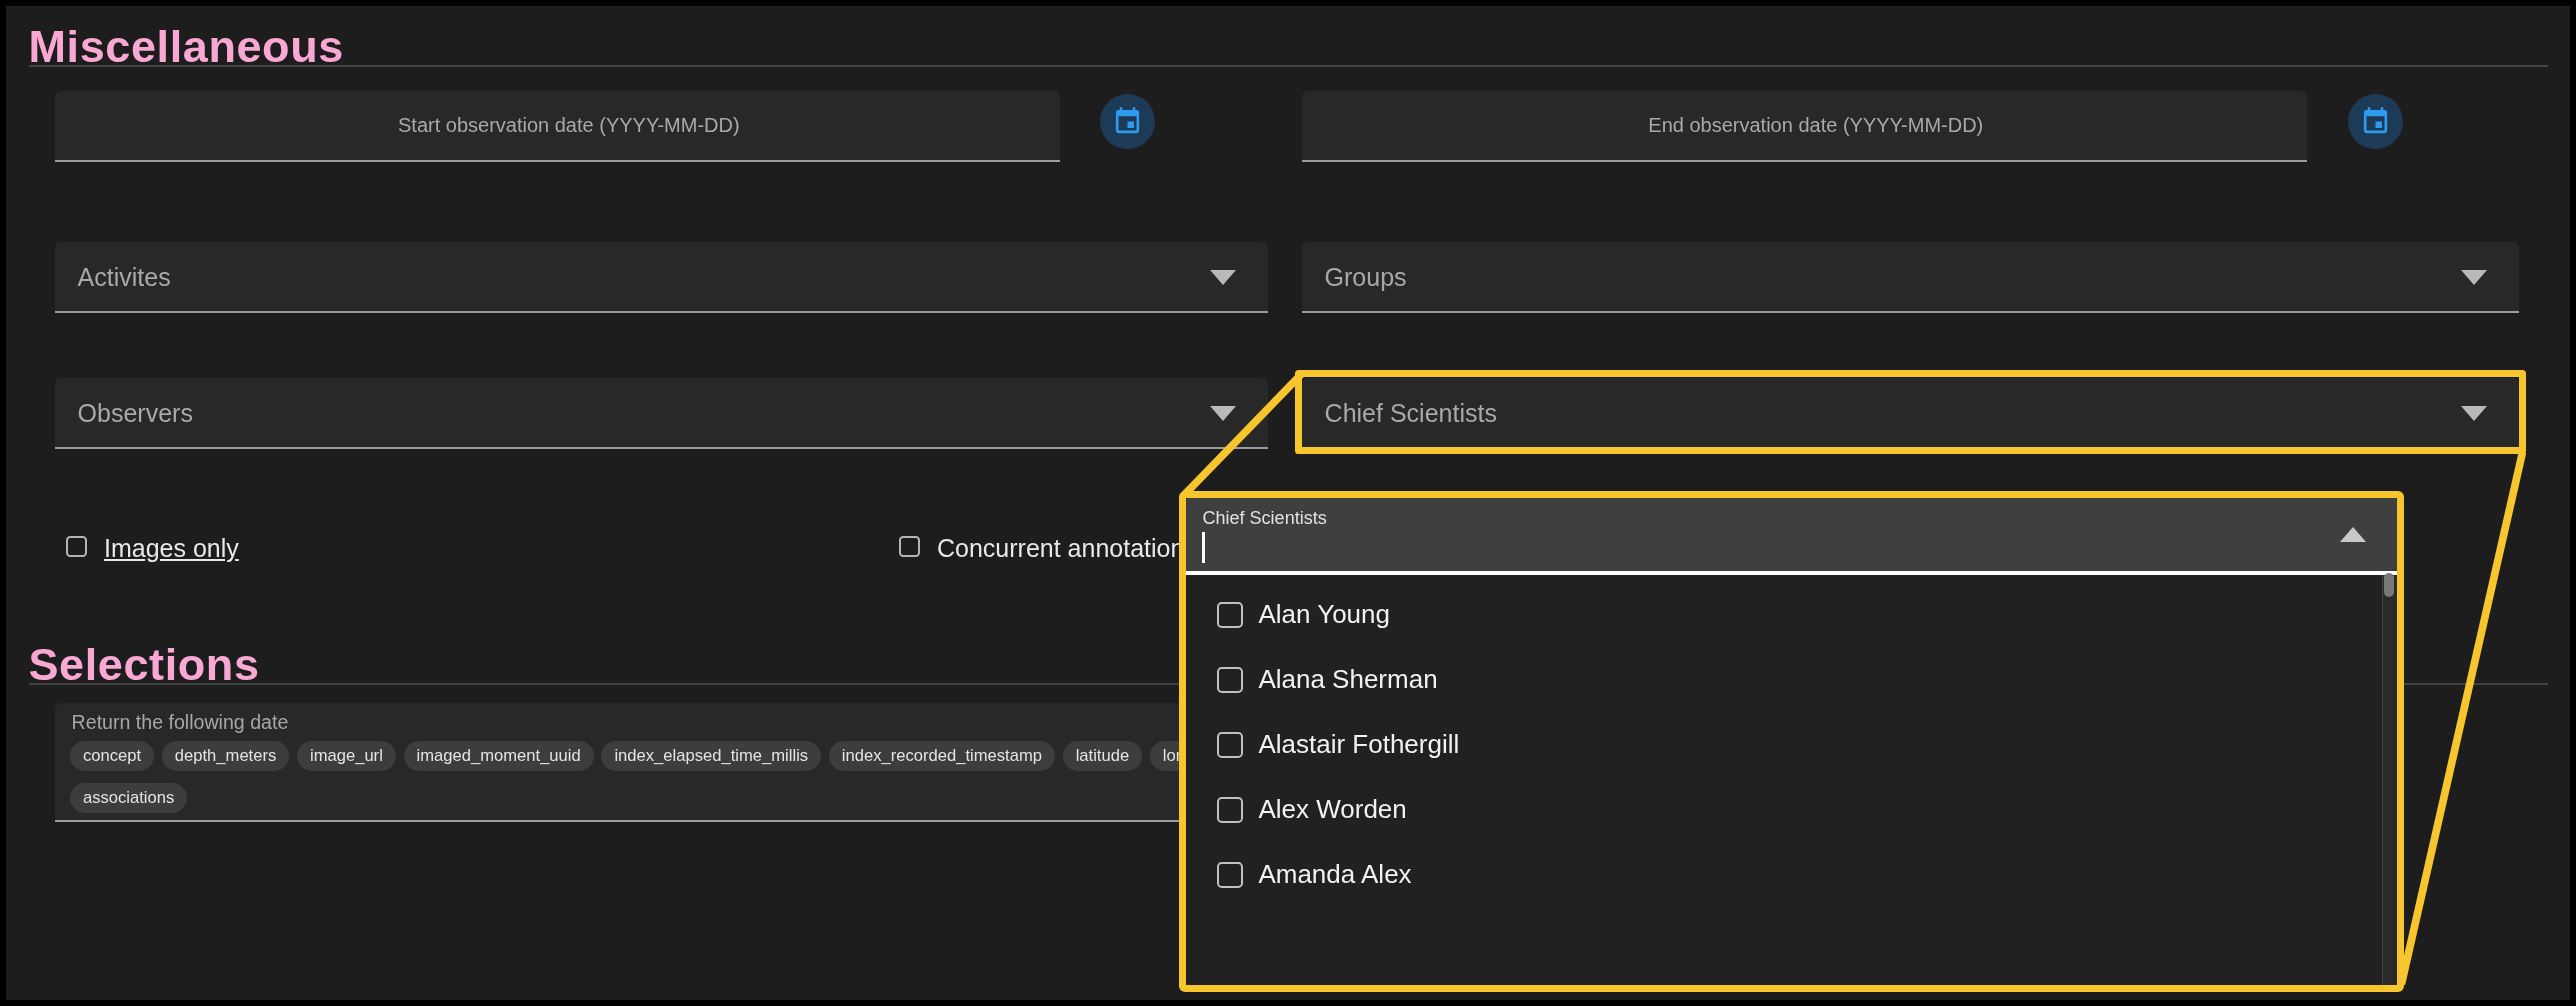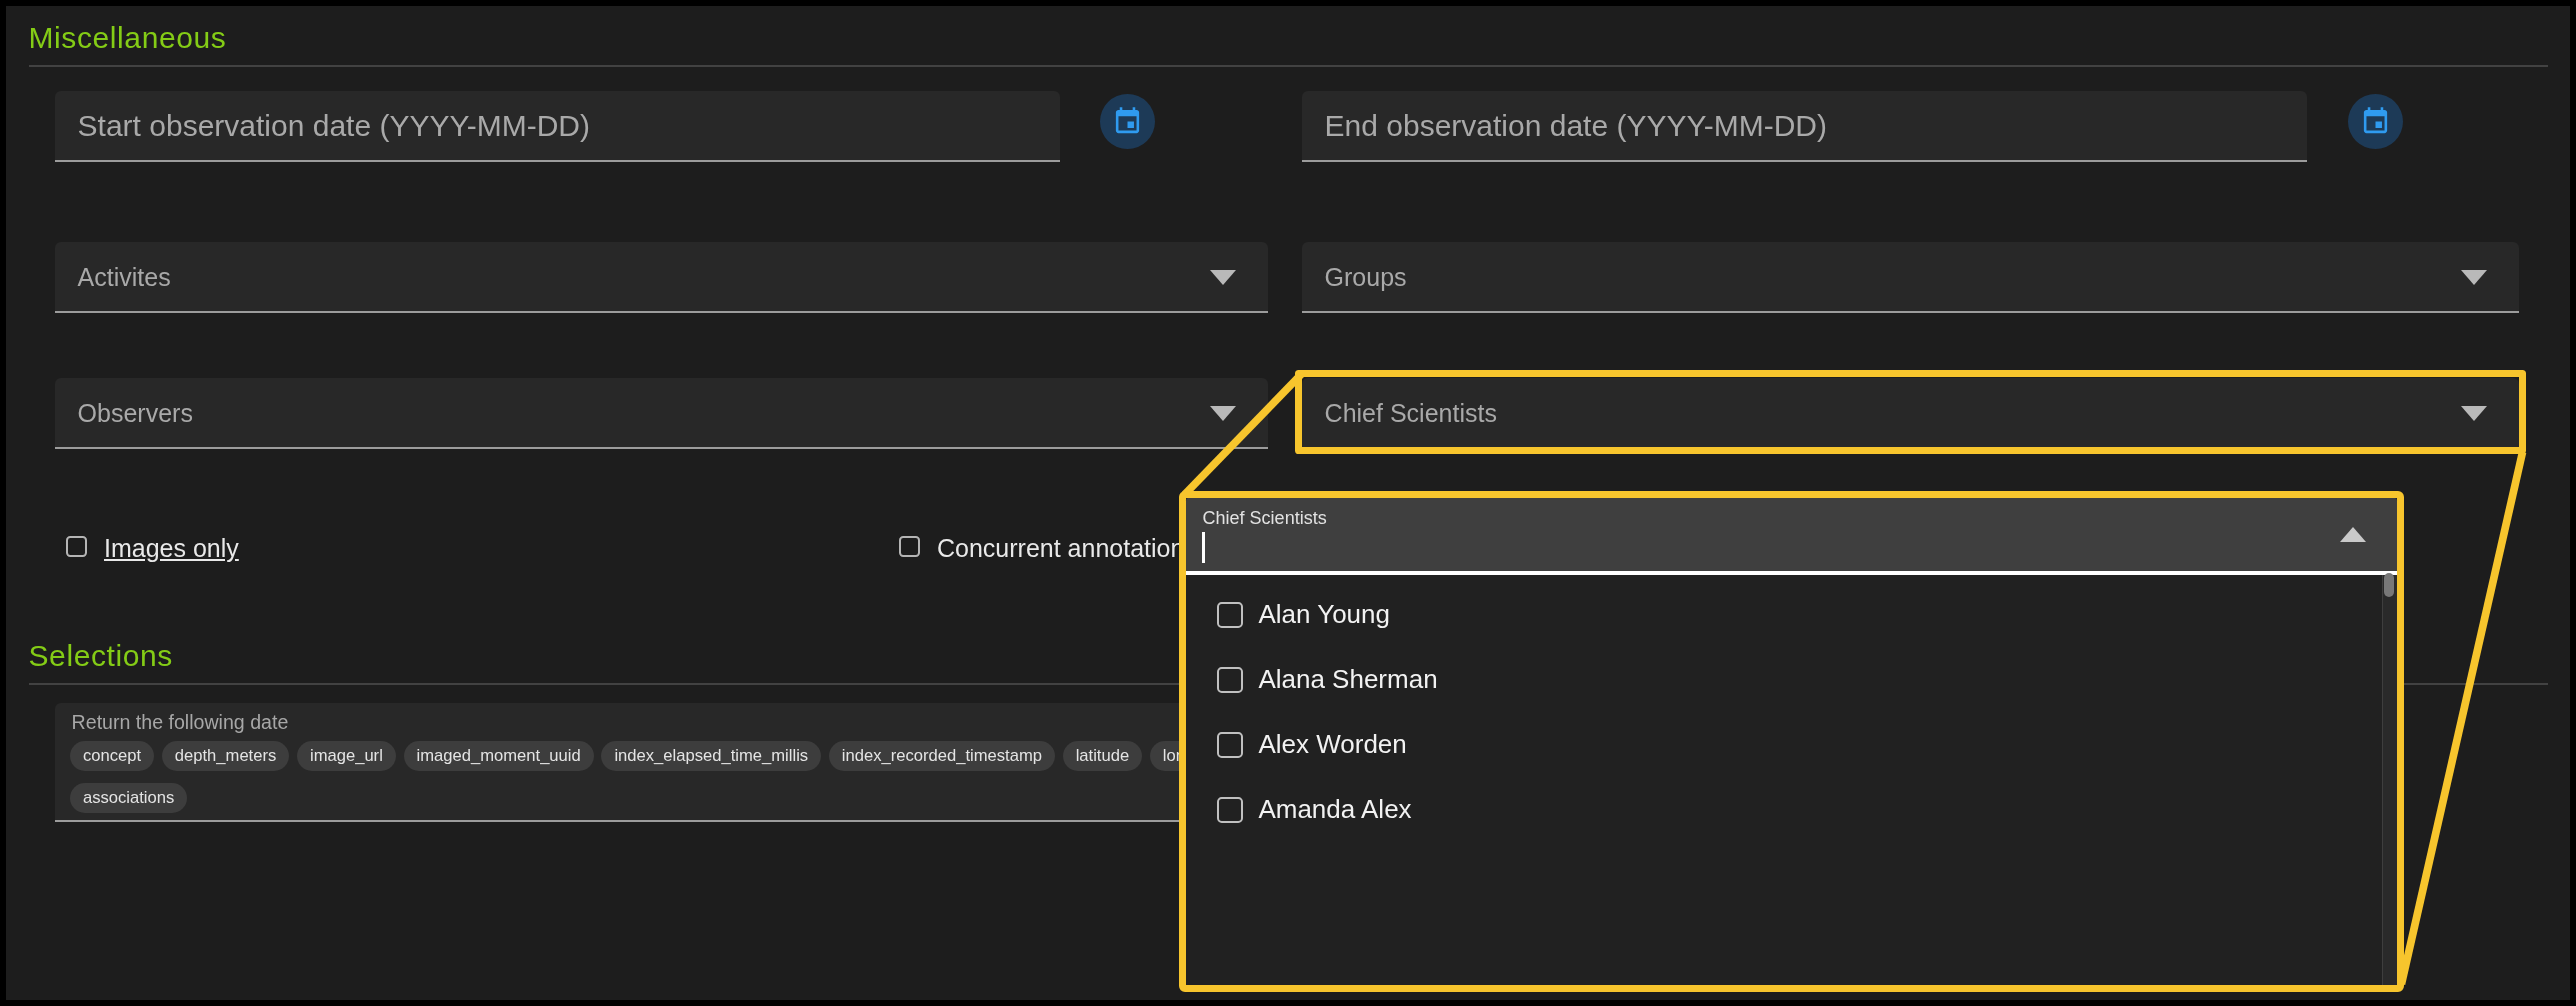--- a/index.html
+++ b/index.html
@@ -5,31 +5,31 @@
   :root{
     --bg:#1d1d1d; --field:#282828; --underline:#9c9c9c; --yellow:#f7c52d;
     --panelbg:#212121; --panelheader:#3f3f3f; --label:#a9a9a9;
   }
   html,body{margin:0;padding:0;}
   body{
     width:2576px;height:1006px;position:relative;overflow:hidden;
     background:var(--bg);
     font-family:"Liberation Sans","DejaVu Sans",sans-serif;
   }
-  .h1{position:absolute;font-size:30px;font-weight:normal;color:#84cc16;letter-spacing:0.6px;}
+  .h1{position:absolute;font-size:45px;font-weight:bold;color:#f9a8d4;letter-spacing:0.6px;}
   .divider{position:absolute;height:1.8px;background:#424242;}
   
   .ffield{position:absolute;background:var(--field);border-radius:6px 6px 0 0;
           border-bottom:2.4px solid var(--underline);box-sizing:border-box;}
   .ffield.nounderline{border-bottom:none;}
   .flabel{position:absolute;left:22.6px;top:50%;transform:translateY(-50%);
           font-size:25px;color:var(--label);white-space:nowrap;}
   .finput{position:absolute;left:0;top:0;width:100%;height:100%;background:transparent;
           border:none;outline:none;box-sizing:border-box;padding:0 0 0 22.6px;
-          font-family:"Liberation Sans","DejaVu Sans",sans-serif;font-size:30px;color:#dddddd;}
+          font-family:"Liberation Sans","DejaVu Sans",sans-serif;font-size:20px;color:#dddddd;text-align:center;}
   .finput::placeholder{color:var(--label);opacity:1;}
   .arr-down{position:absolute;right:32px;top:50%;margin-top:-6.5px;width:0;height:0;
             border-left:13px solid transparent;border-right:13px solid transparent;
             border-top:15px solid #b9b9b9;}
   .iconbtn{position:absolute;width:55px;height:55px;border-radius:50%;background:#1d3a57;
            display:flex;align-items:center;justify-content:center;cursor:pointer;}
   .cbx{position:absolute;width:21.4px;height:21.4px;border:2.4px solid #b5b5b5;border-radius:4.2px;
        box-sizing:border-box;background:transparent;}
   .cbx-label{position:absolute;font-size:25px;color:#e9e9e9;white-space:nowrap;}
   
@@ -161,20 +161,24 @@
   <div class="option">
     <span class="cbx2"></span>
     <span class="olabel">Alan Young</span>
   </div>
 
   <div class="option">
     <span class="cbx2"></span>
     <span class="olabel">Alana Sherman</span>
   </div>
 
+  <div class="option">
+    <span class="cbx2"></span>
+    <span class="olabel">Alastair Fothergill</span>
+  </div>
 
   <div class="option">
     <span class="cbx2"></span>
     <span class="olabel">Alex Worden</span>
   </div>
 
 
   <div class="option">
     <span class="cbx2"></span>
     <span class="olabel">Amanda Alex</span>

